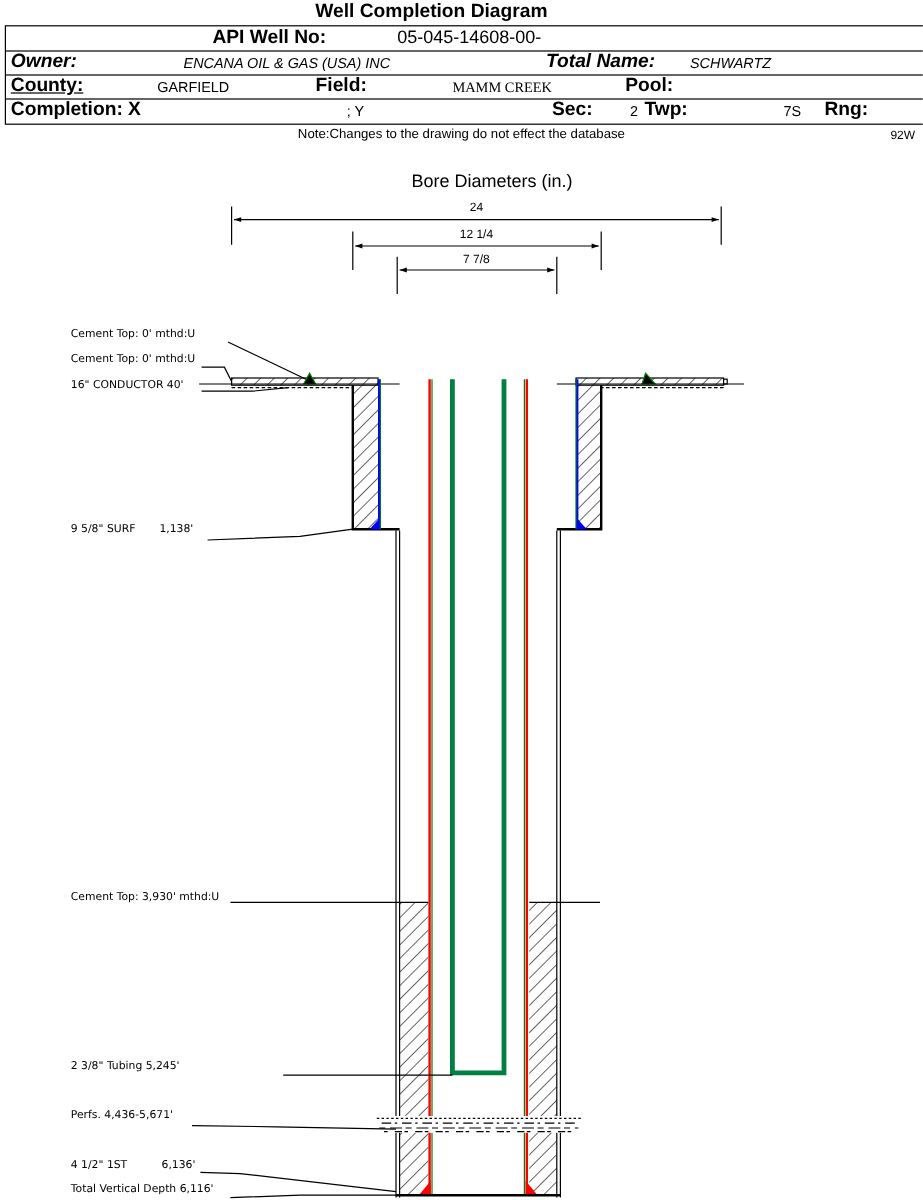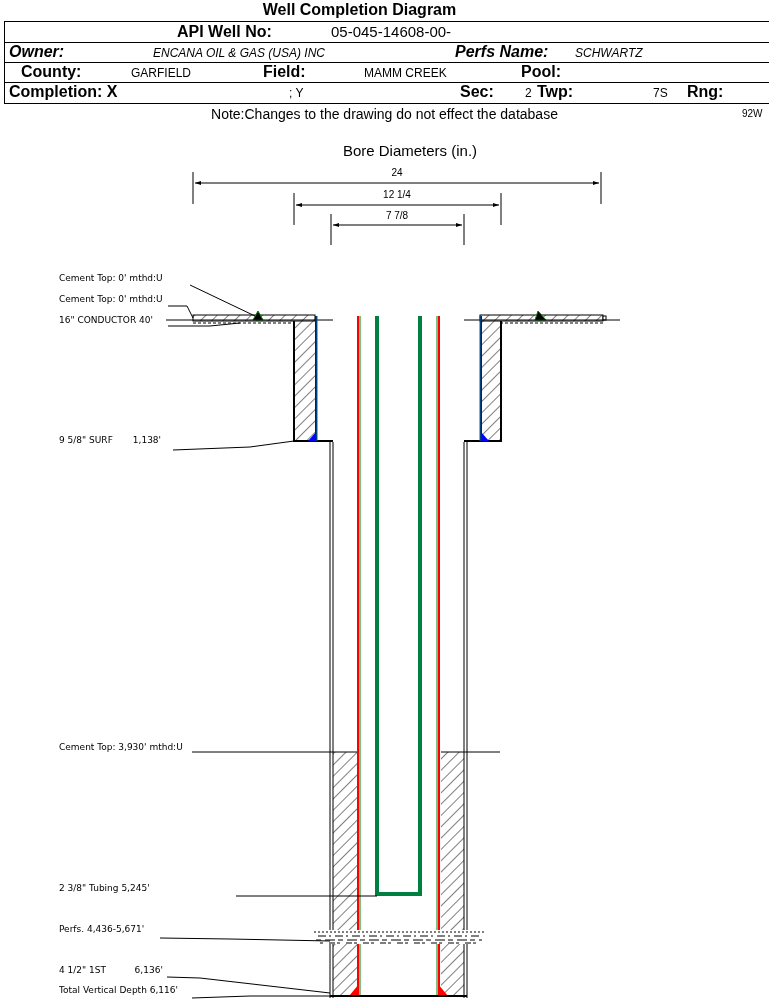--- a/index.html
+++ b/index.html
@@ -7,46 +7,46 @@
          font-family: "Liberation Sans", sans-serif; color: #000; }
   .title { position: absolute; left: 0; width: 719px; top: 1px; text-align: center;
            font-weight: bold; font-size: 16px; }
   .hdr { position: absolute; left: 4px; width: 764px; border: 1px solid #000; padding-left: 40px; }
   .row { position: absolute; left: 0; right: 0; height: 20px; border-bottom: 1px solid #000; }
   .row.last { border-bottom: none; }
   .lbl { position: absolute; font-weight: bold; font-size: 16px; top: 1px; white-space: nowrap; }
   .val { position: absolute; font-size: 12px; top: 4px; white-space: nowrap; }
   .val.big { font-size: 15px; top: 1px; }
   .note { position: absolute; top: 106px; left: 0; width: 769px; text-align: center;
-          font-size: 14px; }
+          font-size: 11px; }
   svg#diagram { position: absolute; left: 0; top: 0; }
   .callout { font-family: "DejaVu Sans", sans-serif; font-size: 9px; }
   .dim { font-family: "Liberation Sans", sans-serif; font-size: 10px; }
 </style>
 </head>
 <body>
 
 <div class="title">Well Completion Diagram</div>
 
 <div class="hdr" style="top:21px; height:81px;">
   <div class="row" style="top:0;">
     <span class="lbl" style="left:172px; font-size:16px;">API Well No:</span>
     <span class="val big" style="left:298px;margin-left:28px;">05-045-14608-00-</span>
   </div>
   <div class="row" style="top:20px;font-style:italic;">
     <span class="lbl" style="left:4px;">Owner:</span>
     <span class="val" style="left:148px;">ENCANA OIL &amp; GAS (USA) INC</span>
-    <span class="lbl" style="left:450px;">Perfs Name:</span>
+    <span class="lbl" style="left:450px;">Total Name:</span>
     <span class="val" style="left:570px;">SCHWARTZ</span>
   </div>
   <div class="row" style="top:40px;">
-    <span class="lbl" style="left:16px;">County:</span>
+    <span class="lbl" style="left:4px;text-decoration:underline;">County:</span>
     <span class="val" style="left:126px;">GARFIELD</span>
     <span class="lbl" style="left:258px;">Field:</span>
-    <span class="val" style="left:359px;">MAMM CREEK</span>
+    <span class="val" style="left:372px;font-family:Liberation Serif, serif;">MAMM CREEK</span>
     <span class="lbl" style="left:516px;">Pool:</span>
     <span class="val" style="left:570px;"></span>
   </div>
   <div class="row last" style="top:60px;">
     <span class="lbl" style="left:4px;">Completion: X</span>
     <span class="val" style="left:284px;">; Y</span>
     <span class="lbl" style="left:455px;">Sec:</span>
     <span class="val" style="left:520px;">2</span>
     <span class="lbl" style="left:532px;">Twp:</span>
     <span class="val" style="left:628px;margin-left:20px;">7S</span>

